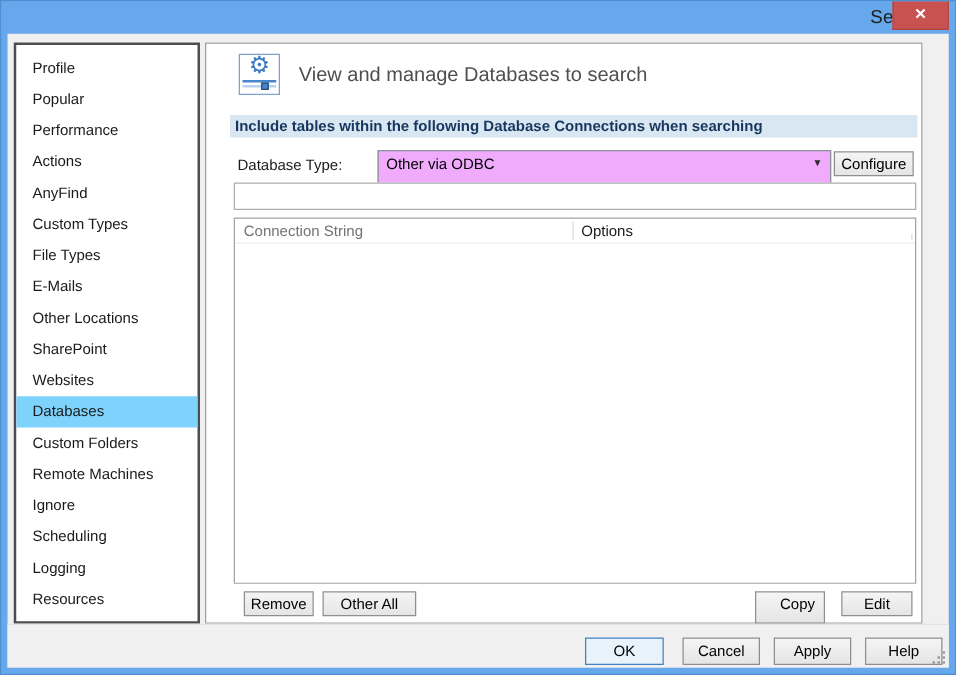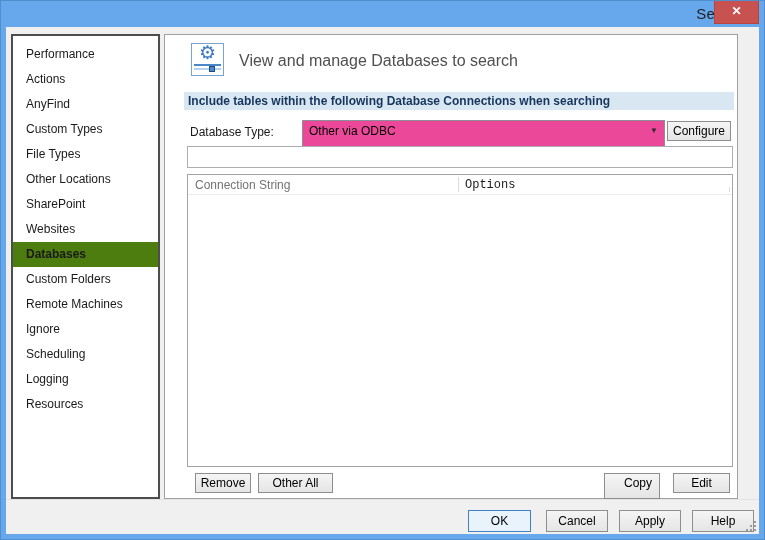--- a/index.html
+++ b/index.html
@@ -29,21 +29,21 @@
 
   
   .sidebar {
     position:absolute; left:5px; top:7px; width:149px; height:465px;
     background:#fff; border:2px solid #4d4d4d; padding-top:6px; overflow:hidden;
   }
   .sb-item {
     height:25px; line-height:25px; padding-left:13px;
     font-size:12px; color:#1a1a1a; cursor:pointer; white-space:nowrap;
   }
-  .sb-item.selected { background:#4d7c0f;font-weight:bold; }
+  .sb-item.selected { background:#7dd3fc; }
 
   
   .panel {
     position:absolute; left:158px; top:7px; width:574px; height:465px;
     background:#fff; border:1px solid #a0a0a0;
   }
   .icon-box {
     position:absolute; left:26px; top:8px; width:33px; height:33px;
     border:1px solid #7ba3d0; background:#fff;
   }
@@ -63,21 +63,21 @@
     background:#d9e7f3;
   }
   .section-bar span {
     display:block; padding-left:4px; font-size:12px; font-weight:bold;
     color:#17365d; line-height:18px; white-space:nowrap;
   }
 
   .dbtype-label { position:absolute; left:25px; top:90px; font-size:12px; color:#1a1a1a; }
   .dropdown {
     position:absolute; left:137px; top:85px; width:363px; height:36px;
-    background:#ec4899; border:1px solid #8b8f98; cursor:pointer;padding-left:13px;
+    background:#f0abfc; border:1px solid #8b8f98; cursor:pointer;padding-left:13px;
   }
   .dropdown .dd-value { position:absolute; left:6px; top:0; line-height:20px; font-size:12px; color:#000; }
   .dropdown .dd-arrow { position:absolute; right:6px; top:0; line-height:20px; font-size:8px; color:#2b2b2b; }
 
   .btn {
     background:linear-gradient(#f5f5f5,#e5e5e5); border:1px solid #8e8e8e;
     font-size:12px; color:#000; text-align:center; cursor:pointer;
   }
   .configure-btn { position:absolute; left:502px; top:86px; width:64px; height:20px; line-height:18px; }
 
@@ -85,21 +85,21 @@
     position:absolute; left:22px; right:4px; top:111px; height:22px;
     border:1px solid #abadb3; background:#fff; padding:0 5px; font-size:12px; outline:none;
   }
 
   .table {
     position:absolute; left:22px; right:4px; top:139px; bottom:31px;
     background:#fff; border:1px solid #a3a3a3;
   }
   .thead { position:relative; height:20px; border-bottom:1px solid #ededed; }
   .th1 { position:absolute; left:7px; top:0; line-height:20px; font-size:12px; color:#737373; }
-  .th2 { position:absolute; left:277px; top:0; line-height:20px; font-size:12px; color:#1a1a1a;font-family:Liberation Mono, monospace; }
+  .th2 { position:absolute; left:277px; top:0; line-height:20px; font-size:12px; color:#1a1a1a; }
   .col-div  { position:absolute; left:270px; top:2px; bottom:2px; width:1px; background:#dcdcdc; }
   .col-div2 { position:absolute; right:2px; top:12px; bottom:2px; width:1px; background:#dcdcdc; }
   .tbody { position:absolute; left:0; right:0; top:21px; bottom:0; background:#fff; }
 
   .remove-btn     { position:absolute; left:30px;  top:438px; width:56px; height:20px; line-height:18px; }
   .remove-all-btn { position:absolute; left:93px;  top:438px; width:75px; height:20px; line-height:18px; }
   .copy-btn       { position:absolute; right:77px; top:438px; width:56px; height:26px; line-height:18px;padding-left:12px; }
   .edit-btn       { position:absolute; right:7px;  top:438px; width:57px; height:20px; line-height:18px; }
 
   
@@ -127,25 +127,28 @@
   <div class="titlebar">
     <div class="title">Settings</div>
   </div>
   <div class="close-btn">
     <span>✕</span>
   </div>
 
   <div class="client">
 
     <div class="sidebar">
+      <div class="sb-item">Profile</div>
+      <div class="sb-item">Popular</div>
       <div class="sb-item">Performance</div>
       <div class="sb-item">Actions</div>
       <div class="sb-item">AnyFind</div>
       <div class="sb-item">Custom Types</div>
       <div class="sb-item">File Types</div>
+      <div class="sb-item">E-Mails</div>
       <div class="sb-item">Other Locations</div>
       <div class="sb-item">SharePoint</div>
       <div class="sb-item">Websites</div>
       <div class="sb-item selected">Databases</div>
       <div class="sb-item">Custom Folders</div>
       <div class="sb-item">Remote Machines</div>
       <div class="sb-item">Ignore</div>
       <div class="sb-item">Scheduling</div>
       <div class="sb-item">Logging</div>
       <div class="sb-item">Resources</div>

